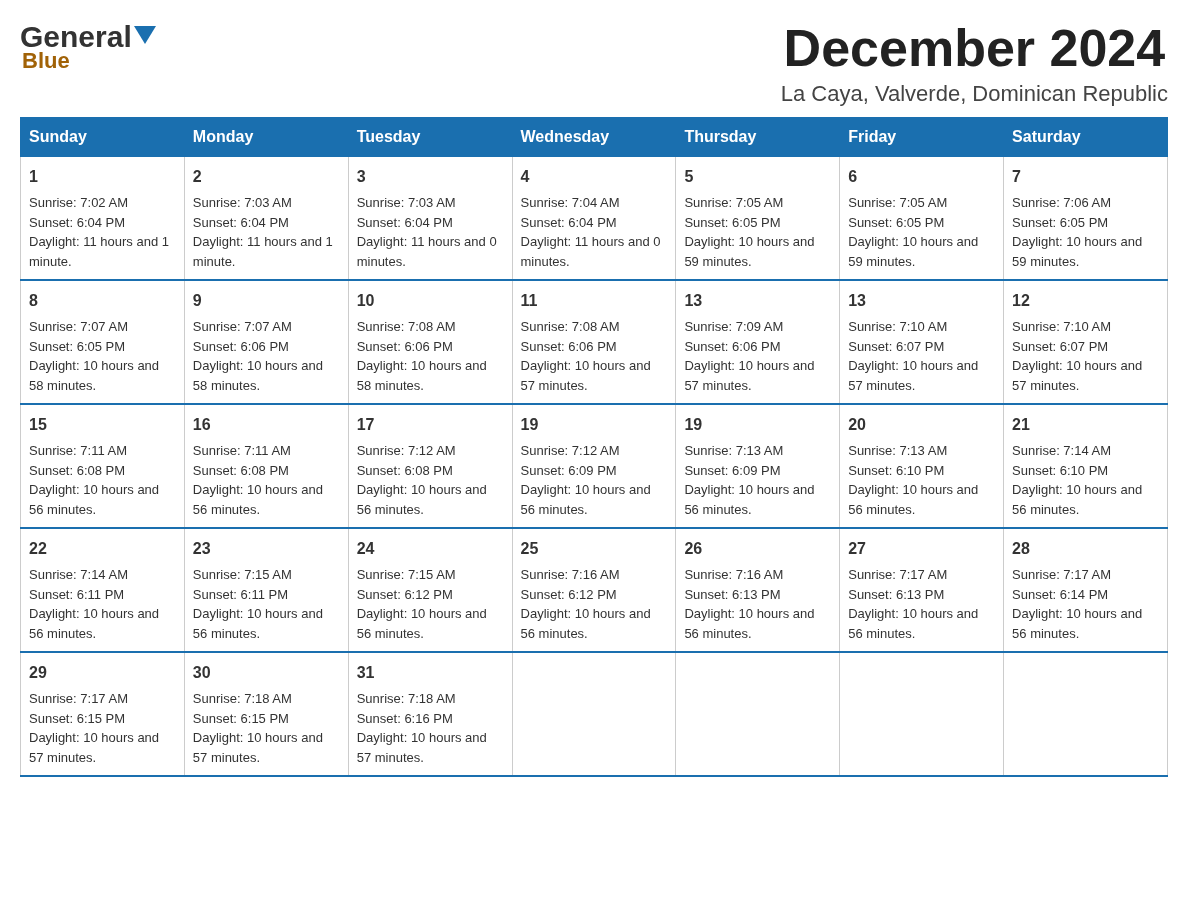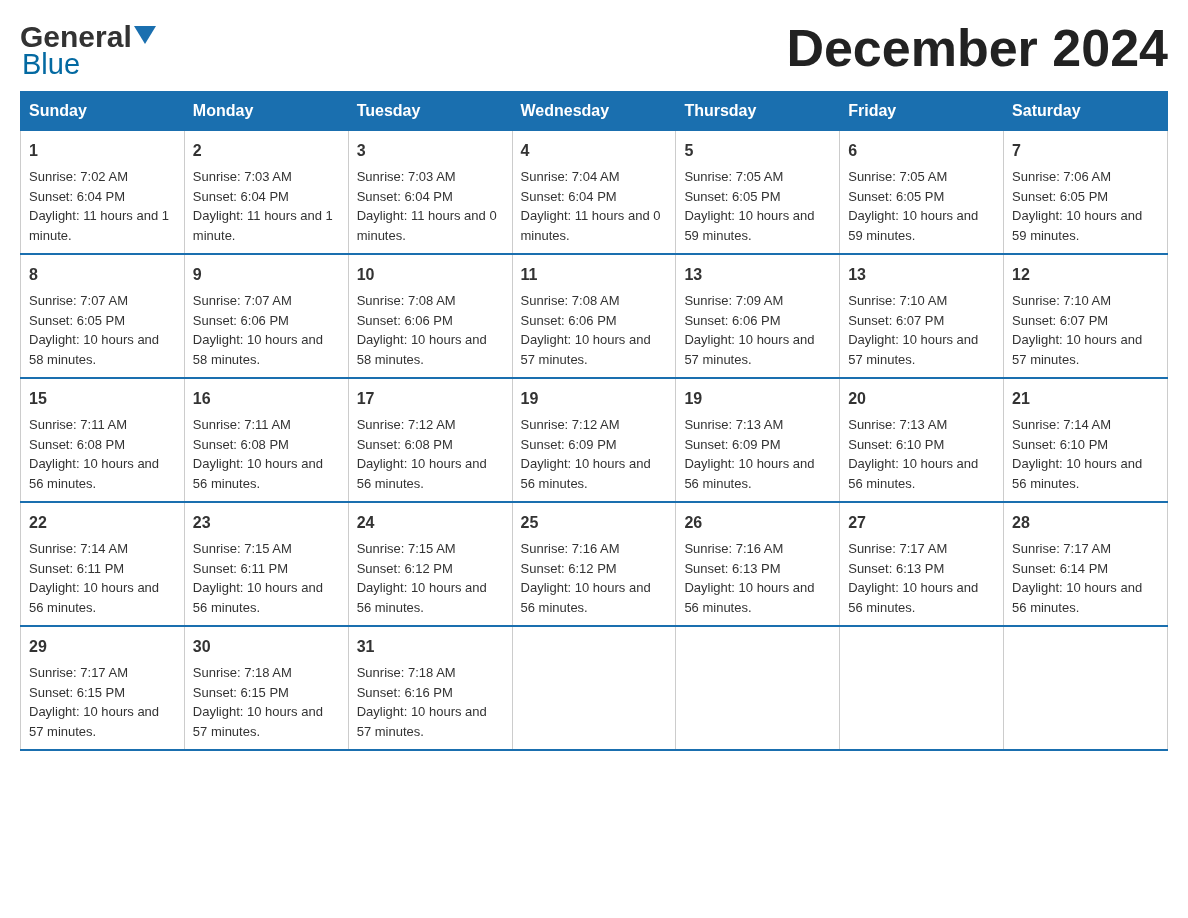--- a/index.html
+++ b/index.html
@@ -74,42 +74,43 @@
     .logo-general {
       font-size: 30px;
       font-weight: bold;
       color: #333;
     }
     .logo-row1 {
       display: flex;
       align-items: center;
     }
     .logo-row2 {
-      font-size: 29px;
-      font-weight: normal;
-      color: #0369a1;
+      font-size: 22px;
+      font-weight: bold;
+      color: #a16207;
       margin-top: -6px;
       padding-left: 2px;
     }
   </style>
 </head>
 <body>
 
 <div class="header">
   <div class="logo">
     <div class="logo-row1">
       <span class="logo-general">General</span>
       <svg width="22" height="22" viewBox="0 0 22 22" style="margin-left:2px;vertical-align:middle;">
         <polygon points="0,0 22,0 11,18" fill="#1a6faf"></polygon>
       </svg>
     </div>
     <div class="logo-row2">Blue</div>
   </div>
   <div class="title-section">
     <div class="month-title">December 2024</div>
+    <div class="location-title">La Caya, Valverde, Dominican Republic</div>
   </div>
 </div>
 
 <table>
   <thead>
     <tr>
     <th>Sunday</th>
         <th>Monday</th>
         <th>Tuesday</th>
         <th>Wednesday</th>

